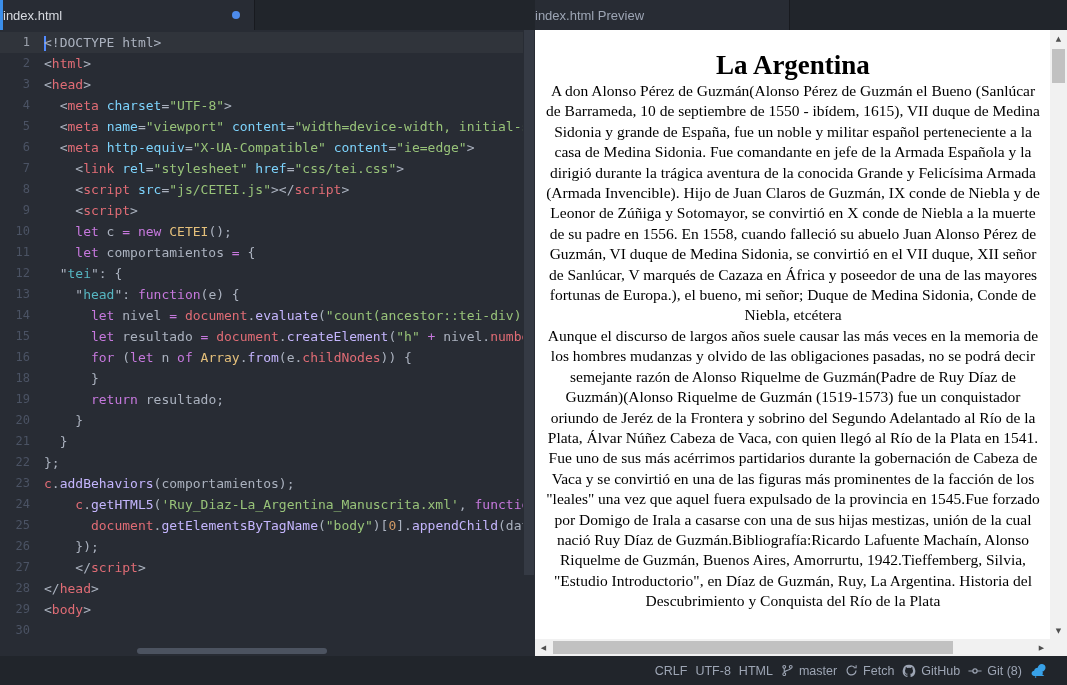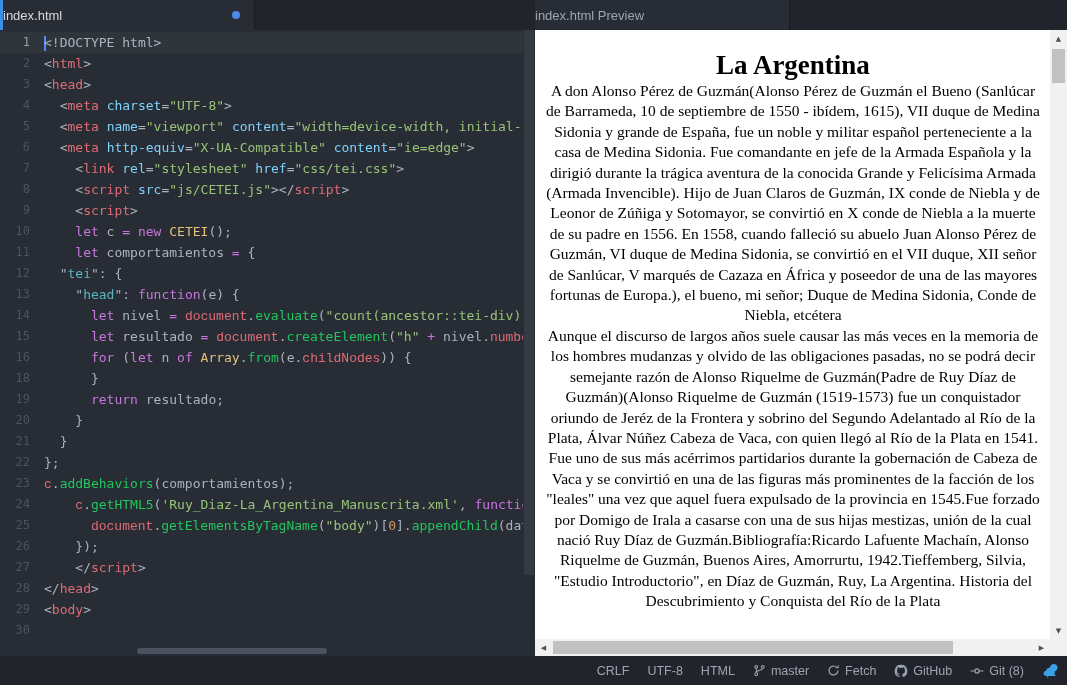--- a/index.html
+++ b/index.html
@@ -20,21 +20,21 @@
   .code-area { position:absolute; top:2px; left:0; width:523px; overflow:hidden; }
   .code-line { display:flex; height:21px; line-height:21px; white-space:pre;
                font-family:"DejaVu Sans Mono", monospace; font-size:13px; }
   .code-line.active { background:rgba(255,255,255,0.04); }
   .ln { display:inline-block; width:30px; text-align:right; color:#4b5364; flex:0 0 30px;
         font-family:"DejaVu Sans Mono", monospace; font-size:12px; }
   .code-line.active .ln { color:#9aa0ab; }
   .lc { padding-left:14px; white-space:pre; }
   .tk-p { color:#abb2bf; } .tk-t { color:#e06c75; } .tk-a { color:#7dd3fc; }
   .tk-s { color:#98c379; } .tk-k { color:#c678dd; } .tk-c { color:#e5c07b; }
-  .tk-f { color:#22c55e; } .tk-r { color:#e06c75;font-family:Liberation Mono, monospace; } .tk-y { color:#56b6c2; }
+  .tk-f { color:#c4b5fd; } .tk-r { color:#e06c75; } .tk-y { color:#56b6c2; }
   .tk-n { color:#d19a66; }
   .cursor { display:inline-block; width:2px; height:15px; background:#528bff; vertical-align:middle; margin-right:-2px; }
   .ed-vscroll { position:absolute; right:1px; top:0; width:10px; height:545px; background:rgba(90,99,117,0.25); }
   .ed-hscroll { position:absolute; left:137px; top:618px; width:190px; height:6px; border-radius:3px; background:rgba(120,130,150,0.45); }
 
   
   .preview { position:absolute; top:30px; left:535px; width:532px; height:626px; background:#ffffff; overflow:hidden; color:#000; }
   .preview-content { position:absolute; top:0; left:0; width:515px; padding:2px 8px 0 9px;
                      font-family:"Liberation Serif", serif;text-align:center; }
   .preview-content h1 { font-size:27px; margin:18px 0 0 0; font-weight:bold; }
@@ -44,21 +44,21 @@
   .sb-v { position:absolute; top:0; right:0; width:17px; height:609px; background:#f1f1f1; }
   .sb-h { position:absolute; left:0; bottom:0; height:17px; width:515px; background:#f1f1f1; }
   .sb-corner { position:absolute; right:0; bottom:0; width:17px; height:17px; background:#f1f1f1; }
   .sb-btn { position:absolute; width:17px; height:17px; display:flex; align-items:center; justify-content:center;
             color:#505050; font-size:7px; font-family:"DejaVu Sans", sans-serif; }
   .sb-thumb-v { position:absolute; left:2px; width:13px; background:#c1c1c1; }
   .sb-thumb-h { position:absolute; top:2px; height:13px; background:#c1c1c1; }
 
   
   .statusbar { position:absolute; bottom:0; left:0; width:1067px; height:29px; background:#21252b;
-               display:flex; align-items:center; justify-content:flex-end; gap:18px; padding-right:8px;
+               display:flex; align-items:center; justify-content:flex-end; gap:8px; padding-right:20px;
                font-size:12.5px; color:#9da5b4;margin-top:48px; }
   .sb-item { display:flex; align-items:center; gap:5px; cursor:default; }
   .sb-item svg { display:block; }
 </style>
 </head>
 <body>
 
 <div id="app">
 
   <div class="tabbar">

